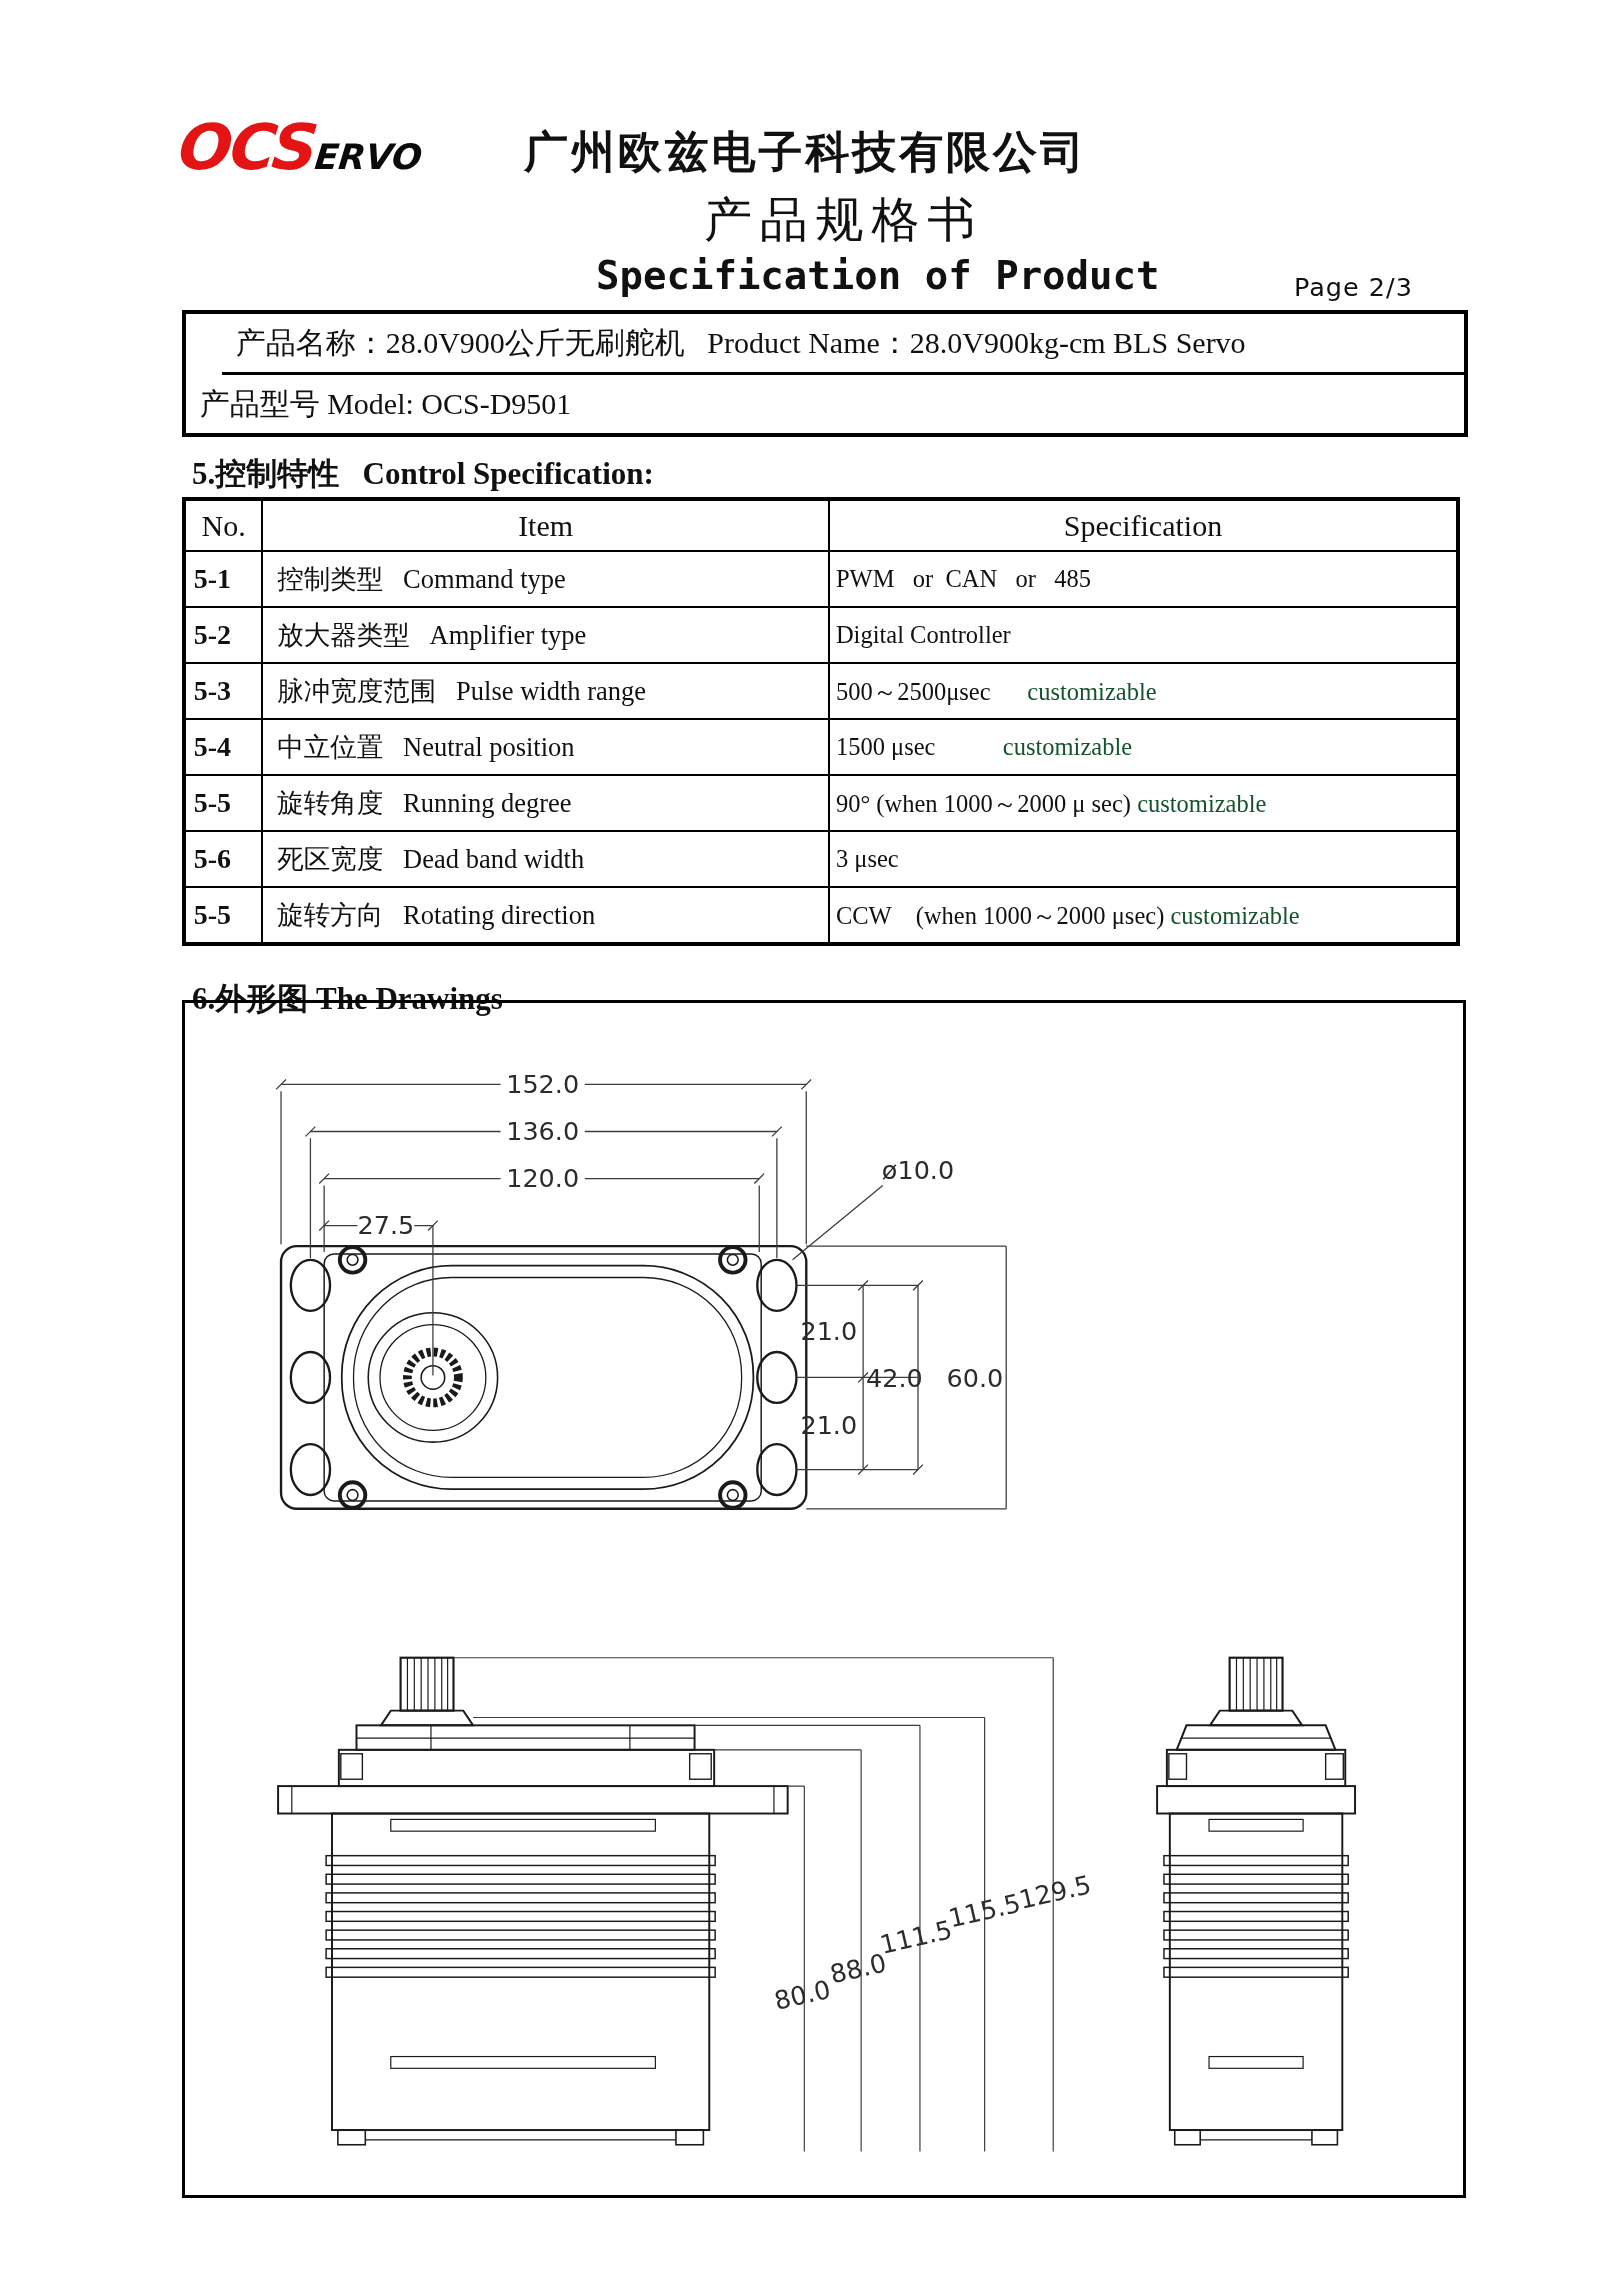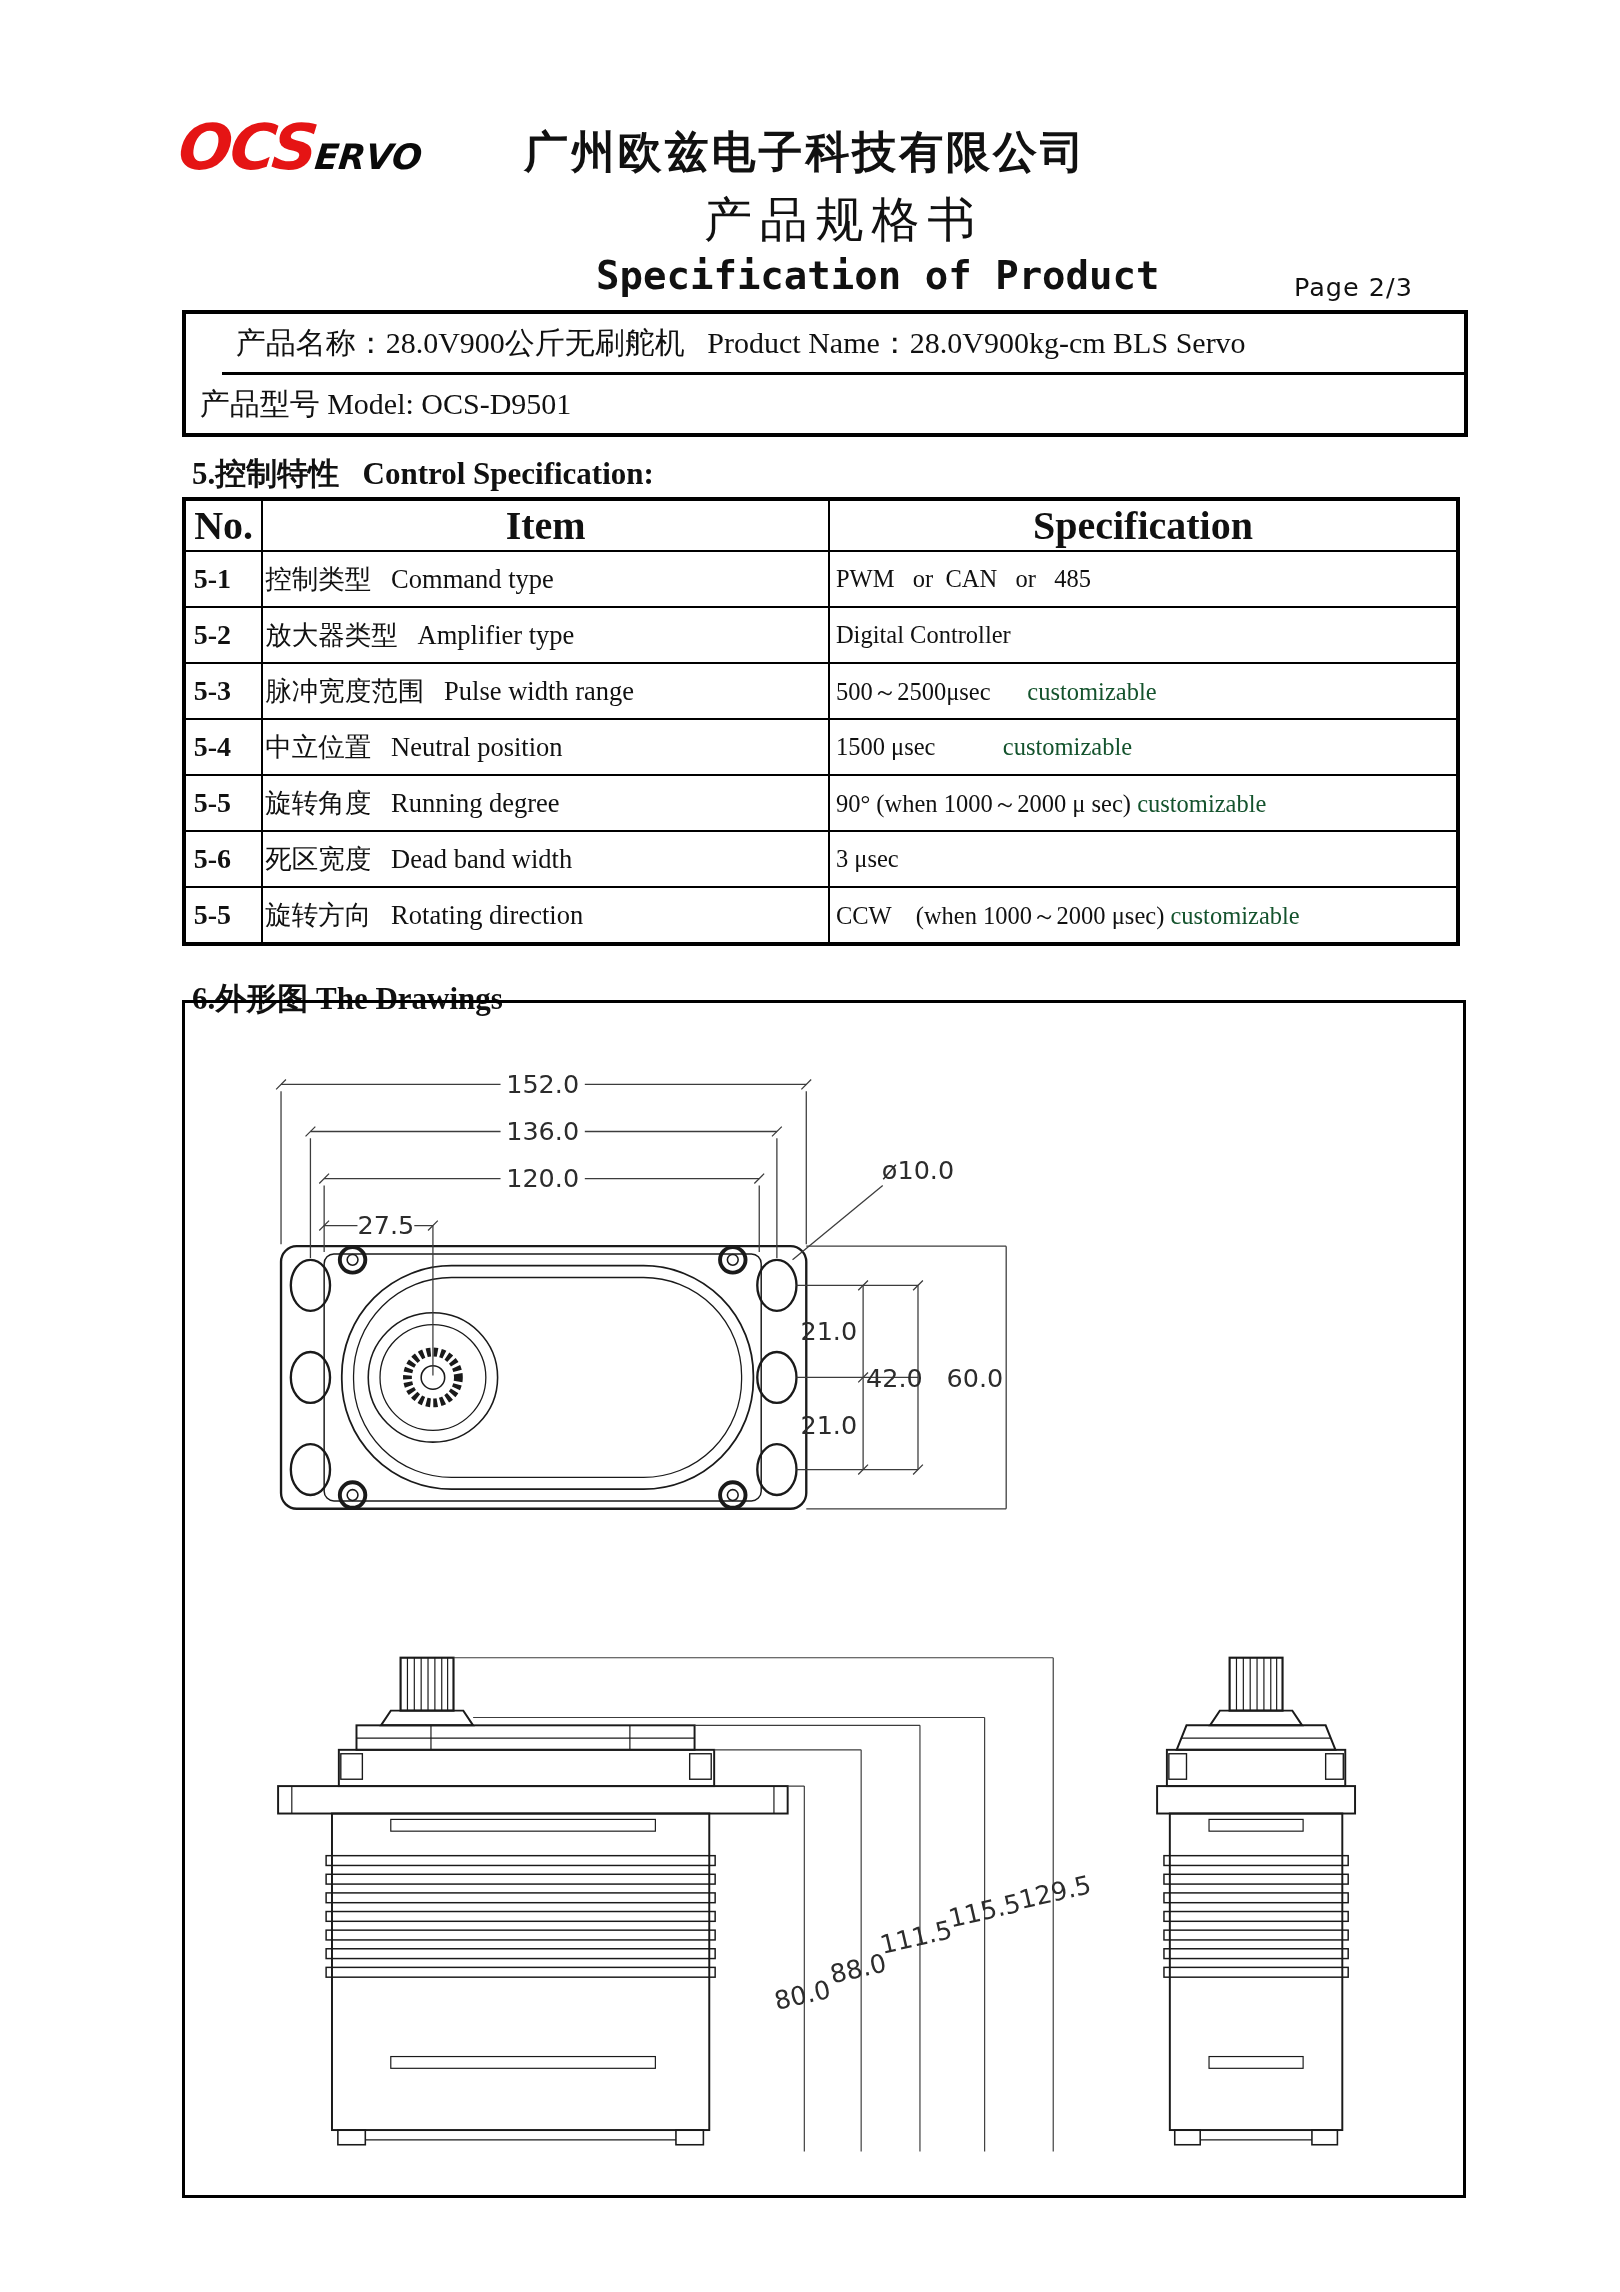--- a/index.html
+++ b/index.html
@@ -30,27 +30,27 @@
   
   .sec-heading{position:absolute;left:192px;font-size:31px;font-weight:bold;white-space:pre;}
   .s5{top:453px;}
   .s6{top:978px;}
 
   
   .ctable{position:absolute;left:182px;top:497px;width:1278px;border-collapse:collapse;
     table-layout:fixed;}
   .ctable td,.ctable th{border:2.9px solid #000;overflow:hidden;}
   .ctable{border:4.9px solid #000;}
-  .ctable th{height:47px;font-size:40px;font-weight:bold;text-align:center;}
+  .ctable th{height:47px;font-size:30px;font-weight:normal;text-align:center;}
   .ctable td{height:52px;font-size:26.5px;vertical-align:middle;}
   .col-no{width:78px;}
   .col-item{width:565px;}
   .col-spec{width:627px;}
   td.no-cell{font-weight:bold;font-size:28px;padding-left:7.8px;}
-  td.item-cell{padding-left:2px;white-space:pre;}
+  td.item-cell{padding-left:14px;white-space:pre;}
   td.spec-cell{padding-left:5.9px;font-size:24.5px;white-space:pre;}
   .spec-note{color:#14532d;white-space:pre;}
 
   
   .drawings{position:absolute;left:182px;top:1000px;width:1278px;height:1192px;
     border:3.9px solid #000;}
   .drawings svg{position:absolute;left:0;top:0;}
   .dimtext{font-family:"DejaVu Sans",sans-serif;font-size:26px;fill:#2c2c2c;}
 </style>
 </head>

